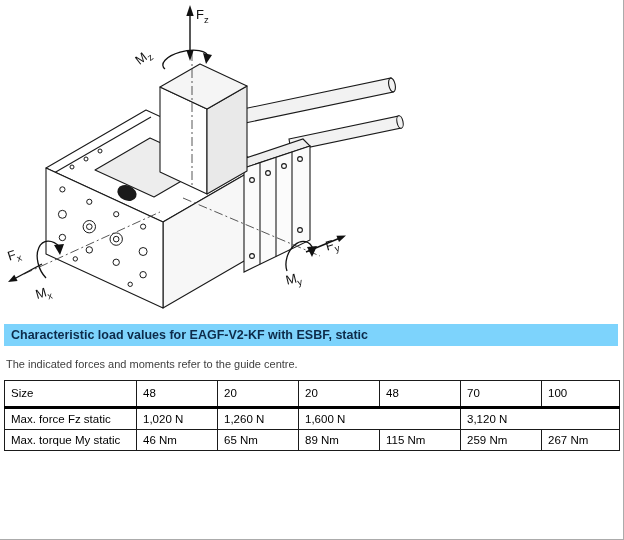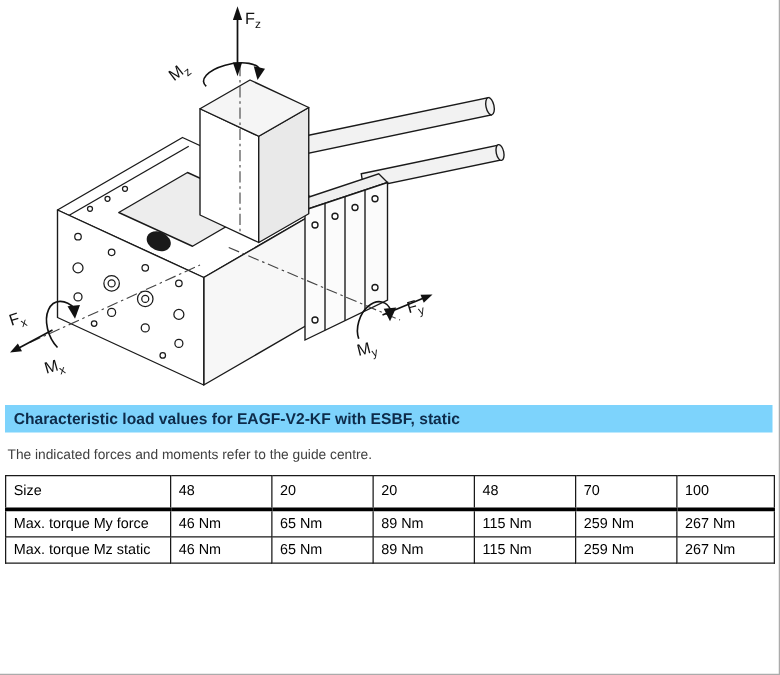--- a/index.html
+++ b/index.html
@@ -152,30 +152,28 @@
         <th>48</th>
         <th>20</th>
         <th>20</th>
         <th>48</th>
         <th>70</th>
         <th>100</th>
       </tr>
     </thead>
     <tbody>
       <tr>
-        <td>Max. torque My force</td>
-        <td>46 Nm</td>
-        <td>65 Nm</td>
-        <td>89 Nm</td>
-        <td>115 Nm</td>
-        <td>259 Nm</td>
-        <td>267 Nm</td>
+        <td>Max. force Fz static</td>
+        <td>1,020 N</td>
+        <td>1,260 N</td>
+        <td colspan="2">1,600 N</td>
+        <td colspan="2">3,120 N</td>
       </tr>
       <tr>
-        <td>Max. torque Mz static</td>
+        <td>Max. torque My static</td>
         <td>46 Nm</td>
         <td>65 Nm</td>
         <td>89 Nm</td>
         <td>115 Nm</td>
         <td>259 Nm</td>
         <td>267 Nm</td>
       </tr>
     </tbody>
   </table>
 

